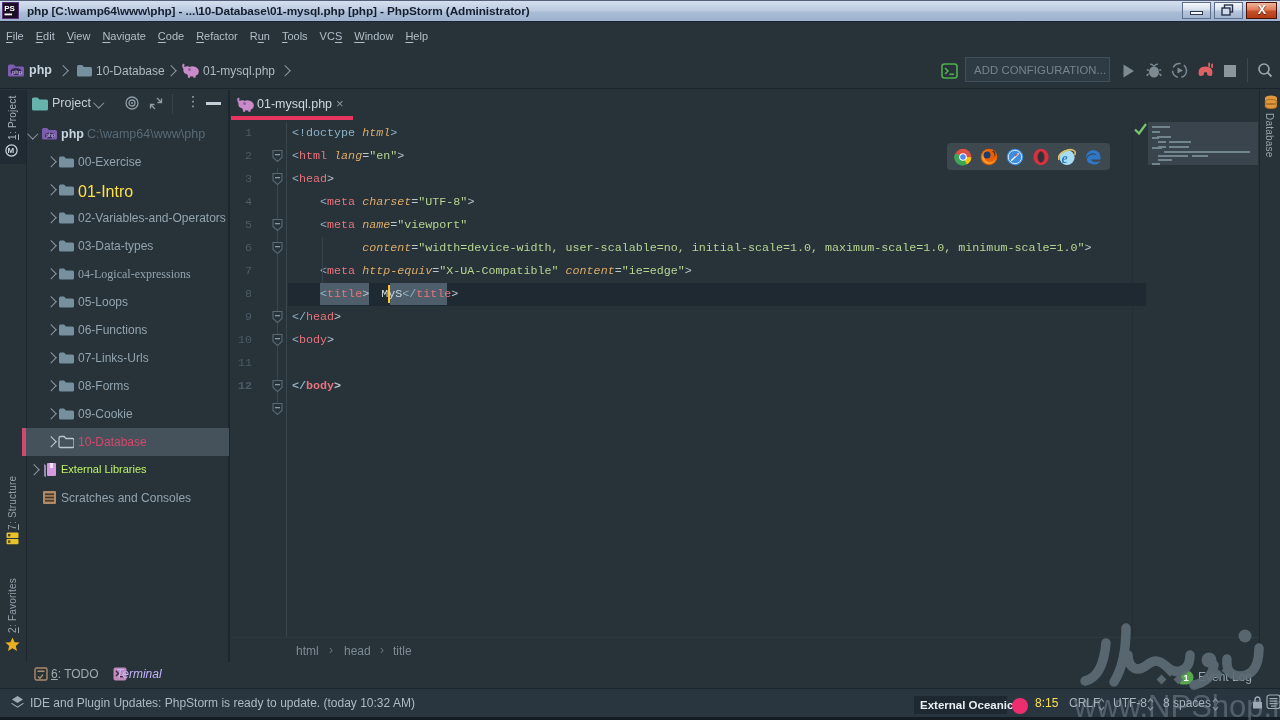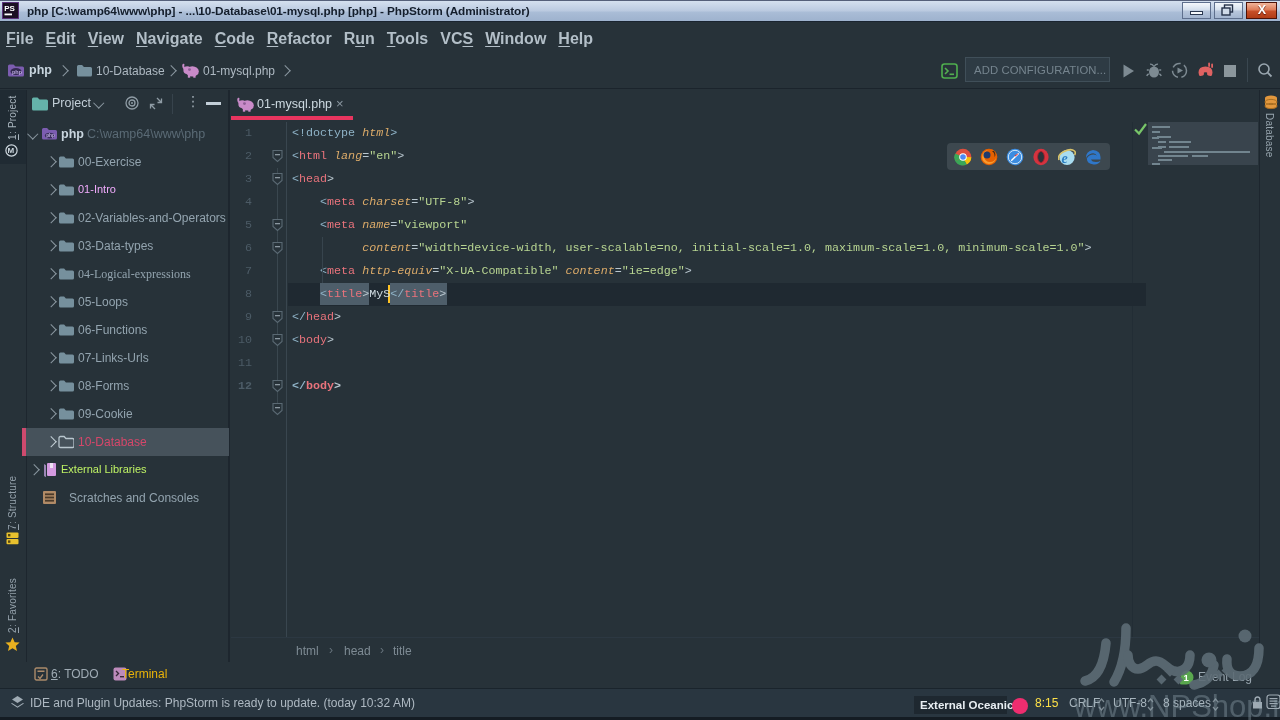--- a/index.html
+++ b/index.html
@@ -7,39 +7,39 @@
   .abs { position:absolute; }
   #root { position:relative; width:1280px; height:720px; background:#273239; }
 
   
   #titlebar { left:0; top:0; width:1280px; height:22px;
     background:linear-gradient(180deg,#d4e0ef 0%,#bccbe1 45%,#a9bcd6 55%,#9db1cd 100%);
     border-top:1px solid #55607a; }
   #titletext { left:27px; top:4px; font-size:11.8px; font-weight:700; color:#141e2c; letter-spacing:-0.1px; }
 
   
-  #menubar { left:0; top:22px; width:1280px; height:31px; background:#273239; color:#b3bfc8; font-size:16px;font-weight:bold; }
+  #menubar { left:0; top:22px; width:1280px; height:31px; background:#273239; color:#b3bfc8; font-size:11px; }
   #menubar span.mi { position:relative; display:inline-block; margin-right:12px; }
   #menubar u { text-decoration:underline; text-underline-offset:2px; }
 
   
   #navbar { left:0; top:53px; width:1280px; height:36px; background:#273239; border-bottom:1px solid #1b242c; color:#aeb9c2; font-size:12.5px; }
   .chev { position:absolute; width:7.5px; height:7.5px; border-right:1.6px solid #8b98a1; border-bottom:1.6px solid #8b98a1; }
   .chev.r { transform:rotate(-45deg); }
   .chev.d { transform:rotate(45deg); }
 
   
   .cl { position:absolute; left:231px; width:1028px; height:23px; font-family:"Liberation Mono", monospace; font-size:11.7px; line-height:23px; white-space:pre; }
   .lnum { position:absolute; left:0px; width:21px; text-align:right; color:#4c5b66; }
   .ct { position:absolute; left:61px; }
   .tag { color:#e9737c; }
   .brk { color:#8fb3c7; }
   .att { color:#dcab69; font-style:italic; }
   .str { color:#b7d491; }
-  .txt { color:#cfdbe1; }
+  .txt { color:#cfdbe1;padding-left:12px; }
   .eq  { color:#b9c7cf; }
 
   .vtext-up { writing-mode:vertical-rl; transform:rotate(180deg); font-size:10px; color:#94a1ab; letter-spacing:0.2px; white-space:nowrap; width:13px; display:flex; align-items:center; }
   .vtext-down { writing-mode:vertical-lr; font-size:10px; color:#94a1ab; letter-spacing:0.2px; white-space:nowrap; width:13px; }
 </style>
 </head>
 <body>
 <div id="root">
 
   <div class="abs" id="titlebar"></div>
@@ -173,21 +173,21 @@
   <div class="abs" style="left:87px;top:127px;font-size:12.5px;color:#5a6a75;">C:\wamp64\www\php</div>
   <div class="abs chev r" style="left:47px;top:158px;"></div>
   <svg class="abs" style="left:58px;top:155px;" width="16" height="14" viewBox="0 0 16 14">
     <path d="M1 3 q0-1.5 1.5-1.5 h3.6 l1.8 2 h6.6 q1.5 0 1.5 1.5 v6 q0 1.5-1.5 1.5 h-12 q-1.5 0-1.5-1.5 Z" fill="#76909d"></path>
   </svg>
   <div class="abs" style="left:78px;top:155px;font-size:12px;color:#93a4af;">00-Exercise</div>
   <div class="abs chev r" style="left:47px;top:186px;"></div>
   <svg class="abs" style="left:58px;top:183px;" width="16" height="14" viewBox="0 0 16 14">
     <path d="M1 3 q0-1.5 1.5-1.5 h3.6 l1.8 2 h6.6 q1.5 0 1.5 1.5 v6 q0 1.5-1.5 1.5 h-12 q-1.5 0-1.5-1.5 Z" fill="#76909d"></path>
   </svg>
-  <div class="abs" style="left:78px;top:183px;font-size:11px;color:#f0abfc;">01-Intro</div>
+  <div class="abs" style="left:78px;top:183px;font-size:16px;color:#fde047;">01-Intro</div>
   <div class="abs chev r" style="left:47px;top:214px;"></div>
   <svg class="abs" style="left:58px;top:211px;" width="16" height="14" viewBox="0 0 16 14">
     <path d="M1 3 q0-1.5 1.5-1.5 h3.6 l1.8 2 h6.6 q1.5 0 1.5 1.5 v6 q0 1.5-1.5 1.5 h-12 q-1.5 0-1.5-1.5 Z" fill="#76909d"></path>
   </svg>
   <div class="abs" style="left:78px;top:211px;font-size:12px;color:#93a4af;">02-Variables-and-Operators</div>
   <div class="abs chev r" style="left:47px;top:242px;"></div>
   <svg class="abs" style="left:58px;top:239px;" width="16" height="14" viewBox="0 0 16 14">
     <path d="M1 3 q0-1.5 1.5-1.5 h3.6 l1.8 2 h6.6 q1.5 0 1.5 1.5 v6 q0 1.5-1.5 1.5 h-12 q-1.5 0-1.5-1.5 Z" fill="#76909d"></path>
   </svg>
   <div class="abs" style="left:78px;top:239px;font-size:12px;color:#93a4af;">03-Data-types</div>
@@ -234,21 +234,21 @@
     <rect x="5" y="1" width="9" height="13" rx="1" fill="#d49ae0"></rect>
     <rect x="8" y="1" width="3" height="5" fill="#f0e2f5"></rect>
   </svg>
   <div class="abs" style="left:61px;top:463px;font-size:11px;color:#bef264;">External Libraries</div>
   <svg class="abs" style="left:42px;top:490px;" width="15" height="15" viewBox="0 0 15 15">
     <rect x="1" y="1" width="13" height="13" rx="1" fill="#b08a66"></rect>
     <rect x="3" y="3.4" width="9" height="1.8" fill="#4a3a2a"></rect>
     <rect x="3" y="6.6" width="9" height="1.8" fill="#4a3a2a"></rect>
     <rect x="3" y="9.8" width="9" height="1.8" fill="#4a3a2a"></rect>
   </svg>
-  <div class="abs" style="left:61px;top:491px;font-size:12px;color:#93a4af;margin-left:8px;">Scratches and Consoles</div>
+  <div class="abs" style="left:61px;top:491px;font-size:12px;color:#93a4af;">Scratches and Consoles</div>
 
   <div class="abs" style="left:231px;top:116px;width:122px;height:4px;background:#e8355f;"></div>
   <svg class="abs" style="left:237px;top:96px;" width="18" height="17" viewBox="0 0 20 18">
     <ellipse cx="11.5" cy="10" rx="7.2" ry="5.8" fill="#c98bc9"></ellipse>
     <circle cx="5.8" cy="8.5" r="4.3" fill="#c98bc9"></circle>
     <path d="M3 7 Q0.8 5.5 1.6 2.6" fill="none" stroke="#c98bc9" stroke-width="2.2" stroke-linecap="round"></path>
     <rect x="6.5" y="13" width="2.6" height="4" fill="#c98bc9"></rect>
     <rect x="12.5" y="13" width="2.6" height="4" fill="#c98bc9"></rect>
     <circle cx="8.3" cy="8" r="1.6" fill="#8f5e96"></circle>
   </svg>
@@ -388,21 +388,21 @@
       <rect x="1" y="1" width="12" height="12" rx="1.5" fill="none" stroke="#ab8a6a" stroke-width="1.4"></rect>
       <rect x="3.5" y="3.5" width="7" height="1.5" fill="#ab8a6a"></rect>
       <path d="M4 9.5 l2 2 3-4" fill="none" stroke="#ab8a6a" stroke-width="1.3"></path>
     </svg>
     <div style="position:absolute;left:51px;top:5px;font-size:12px;color:#9fabb4;"><u>6</u>: TODO</div>
     <svg style="position:absolute;left:113px;top:5px;" width="14" height="14" viewBox="0 0 14 14">
       <rect x="0.5" y="0.5" width="13" height="13" rx="2" fill="#bd8abb"></rect>
       <path d="M3 4 l2.5 2.5 L3 9" fill="none" stroke="#3a2a3a" stroke-width="1.4"></path>
       <rect x="7" y="9" width="4" height="1.4" fill="#3a2a3a"></rect>
     </svg>
-    <div style="position:absolute;left:122px;top:5px;font-size:12px;color:#eab308;">Terminal</div>
+    <div style="position:absolute;left:116px;top:5px;font-size:12px;color:#c4b5fd;font-style:italic;">Terminal</div>
     <svg style="position:absolute;left:1179px;top:8px;" width="15" height="15" viewBox="0 0 15 15">
       <path d="M7.5 0.5 a7 7 0 0 1 7 7 a7 7 0 0 1-7 7 h-5 q-2 0-1.5-2 l0.8-3 a7 7 0 0 1 5.7-9" fill="#5aa84e"></path>
       <text x="4.6" y="11" font-size="9.5" font-weight="bold" fill="#ffffff" font-family="Liberation Sans">1</text>
     </svg>
     <div style="position:absolute;left:1198px;top:8px;font-size:12px;color:#9aa7b0;">Event Log</div>
   </div>
 
   <div class="abs" style="left:0;top:688px;width:1280px;height:29px;background:#293640;border-top:1px solid #1a242c;"></div>
   <div class="abs" style="left:0;top:717px;width:1280px;height:3px;background:#141c23;"></div>
   <svg class="abs" style="left:10px;top:695px;" width="15" height="15" viewBox="0 0 15 15">

